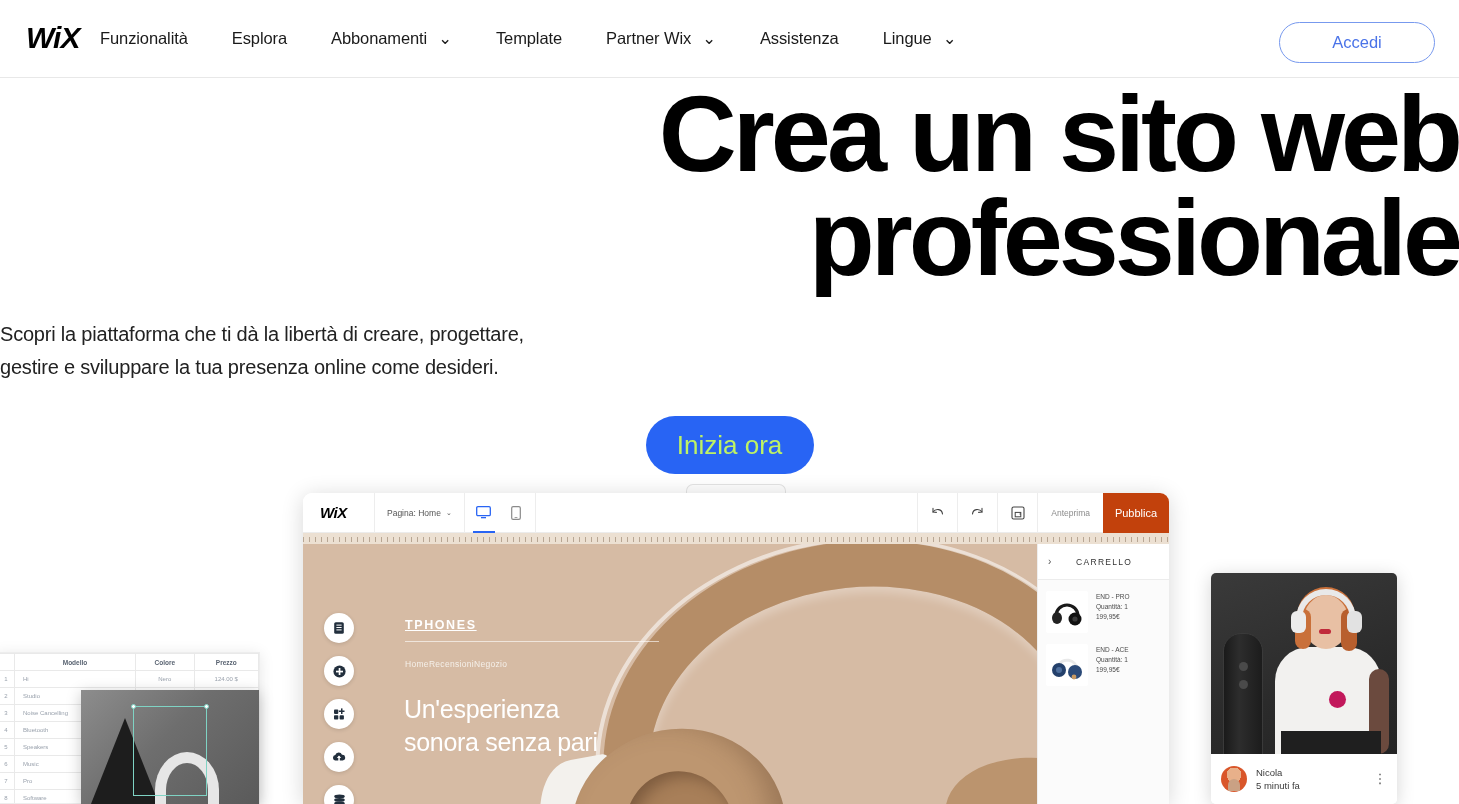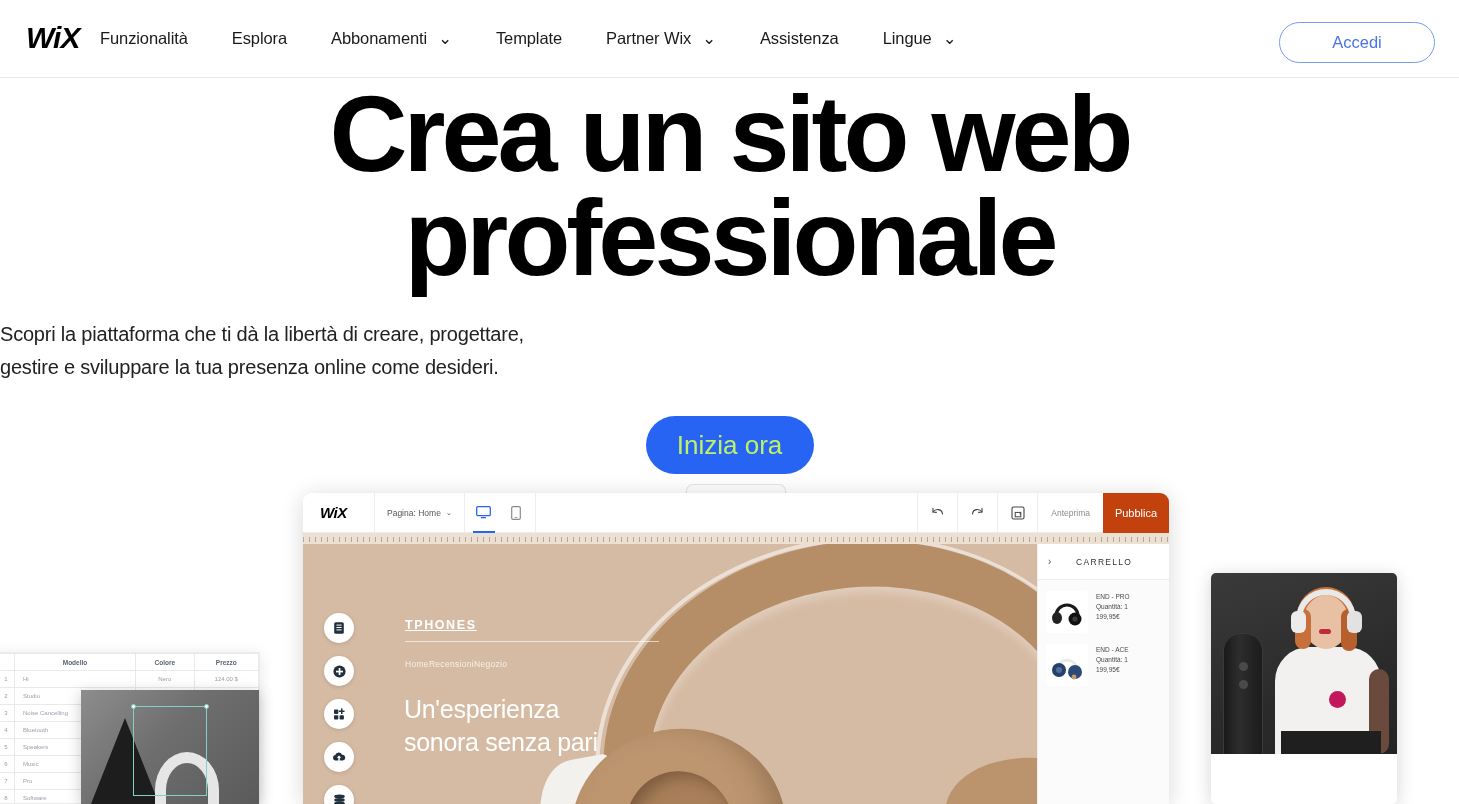--- a/index.html
+++ b/index.html
@@ -40,21 +40,21 @@
     border-radius: 22px;
     color: #4a73e8; background: #fff;
     font-size: 16.5px;
     display: flex; align-items: center; justify-content: center;
     cursor: pointer;
   }
 
   
   .hero { position: absolute; top: 78px; left: 0; width: 1459px; }
   .hero-title {
-    text-align: center;
+    text-align: right;
     font-size: 108px; line-height: 104px;
     font-weight: 800; letter-spacing: -4px;
     color: #000000;
     margin-top: 4px;
     font-stretch: condensed;
   }
   .hero-sub {
     font-size: 20px; line-height: 33px;
     color: #222; margin-top: 28px;
     letter-spacing: -0.2px;
@@ -669,13 +669,21 @@
     <div class="sc-hair2"></div>
     <div class="sc-hair3"></div>
     <div class="sc-lips"></div>
     <div class="sc-hp-band"></div>
     <div class="sc-hp-l"></div>
     <div class="sc-hp-r"></div>
     <div class="sc-arm"></div>
     <div class="sc-logo"></div>
     <div class="sc-pants"></div>
   </div>
+  <div class="sc-meta">
+    <div class="sc-avatar"></div>
+    <div class="sc-names">
+      <div class="n">Nicola</div>
+      <div class="t">5 minuti fa</div>
+    </div>
+    <div class="sc-dots">⋮</div>
+  </div>
 </div>
 
 </body></html>

